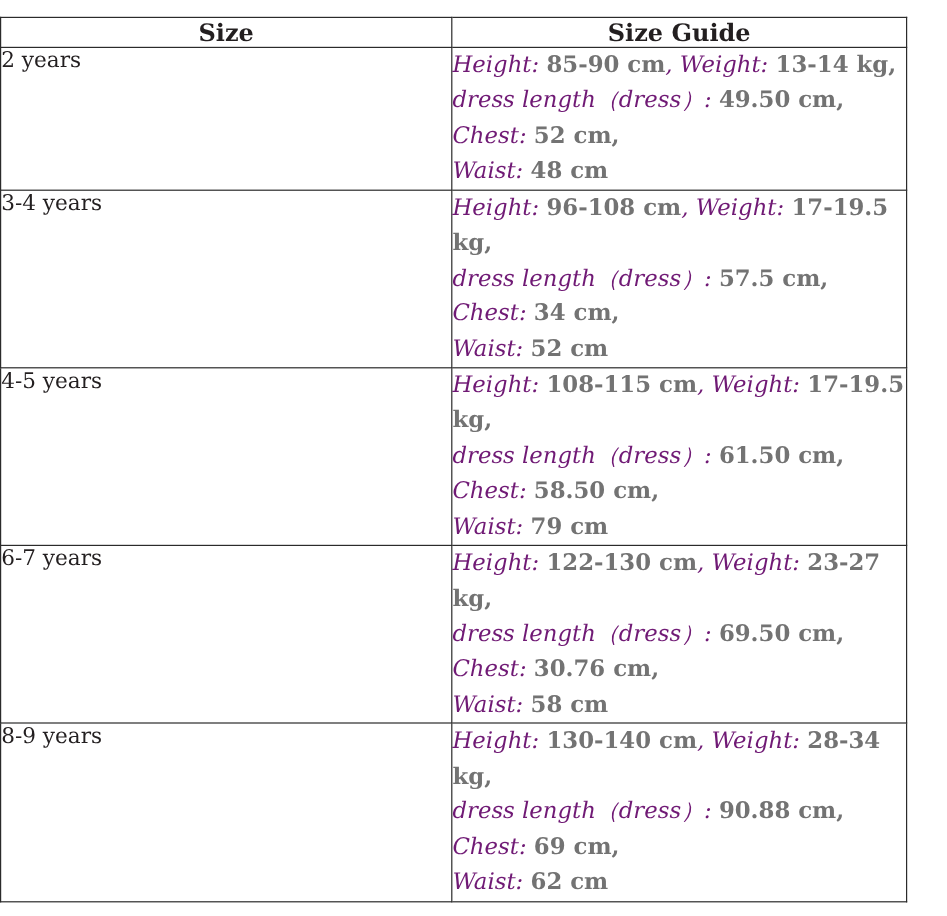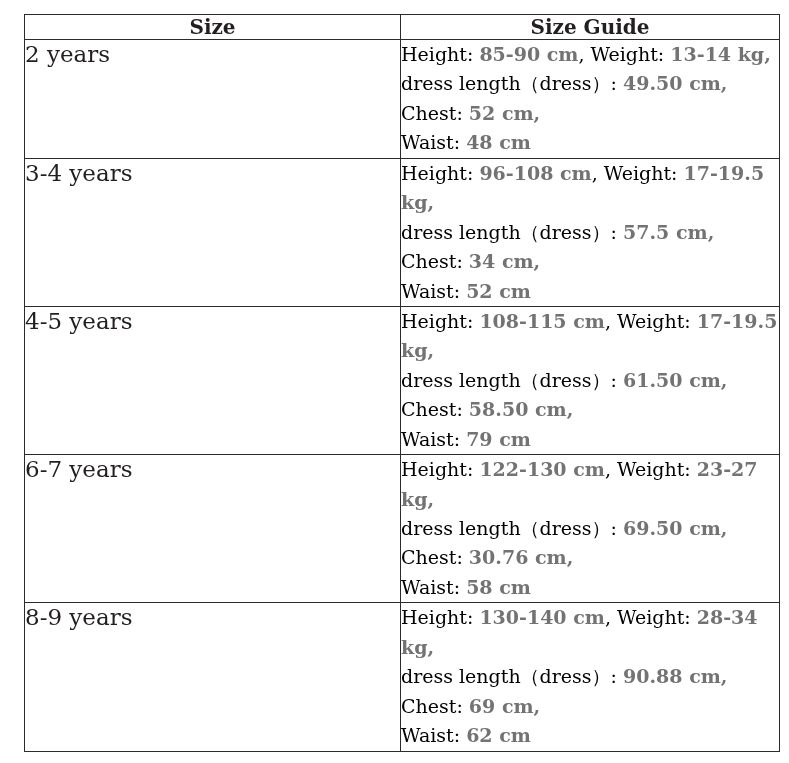--- a/index.html
+++ b/index.html
@@ -15,59 +15,60 @@
   }
   .page {
     width: 789px;
     height: 763px;
     position: relative;
     overflow: hidden;
   }
   table.size-table {
     border-collapse: collapse;
     width: 755px;
-    margin: 14px 0 0 24px;
+    margin: 14px 0 0 0;
     table-layout: fixed;
   }
   table.size-table th,
   table.size-table td {
     border: 1px solid #2b2b2b;
     vertical-align: top;
     padding: 0;
   }
   col.col-size { width: 376px; }
   col.col-guide { width: 379px; }
 
   th.head-cell {
     text-align: center;
     font-weight: bold;
     font-size: 20px;
     line-height: 1.2;
     padding: 6px 0 8px 0;
     color: #231f20;
   }
   td.size-cell {
-    font-size: 23px;
+    font-size: 18px;
     line-height: 1.25;
     padding: 10px 0 10px 10px;
     color: #231f20;
     font-weight: normal;
   }
   td.guide-cell {
     padding: 8px 12px 10px 10px;
     font-size: 19px;
     line-height: 1.55;
     color: #6f6f6f;
   }
   .guide-line {
     display: block;
   }
   .guide-line .lbl {
-    color: #000000;
+    color: #701a75;
     font-weight: normal;
+    font-style: italic;
   }
   .guide-line .val {
     color: #737373;
     font-weight: bold;
   }
 </style>
 </head>
 <body>
 
 <div class="page">

